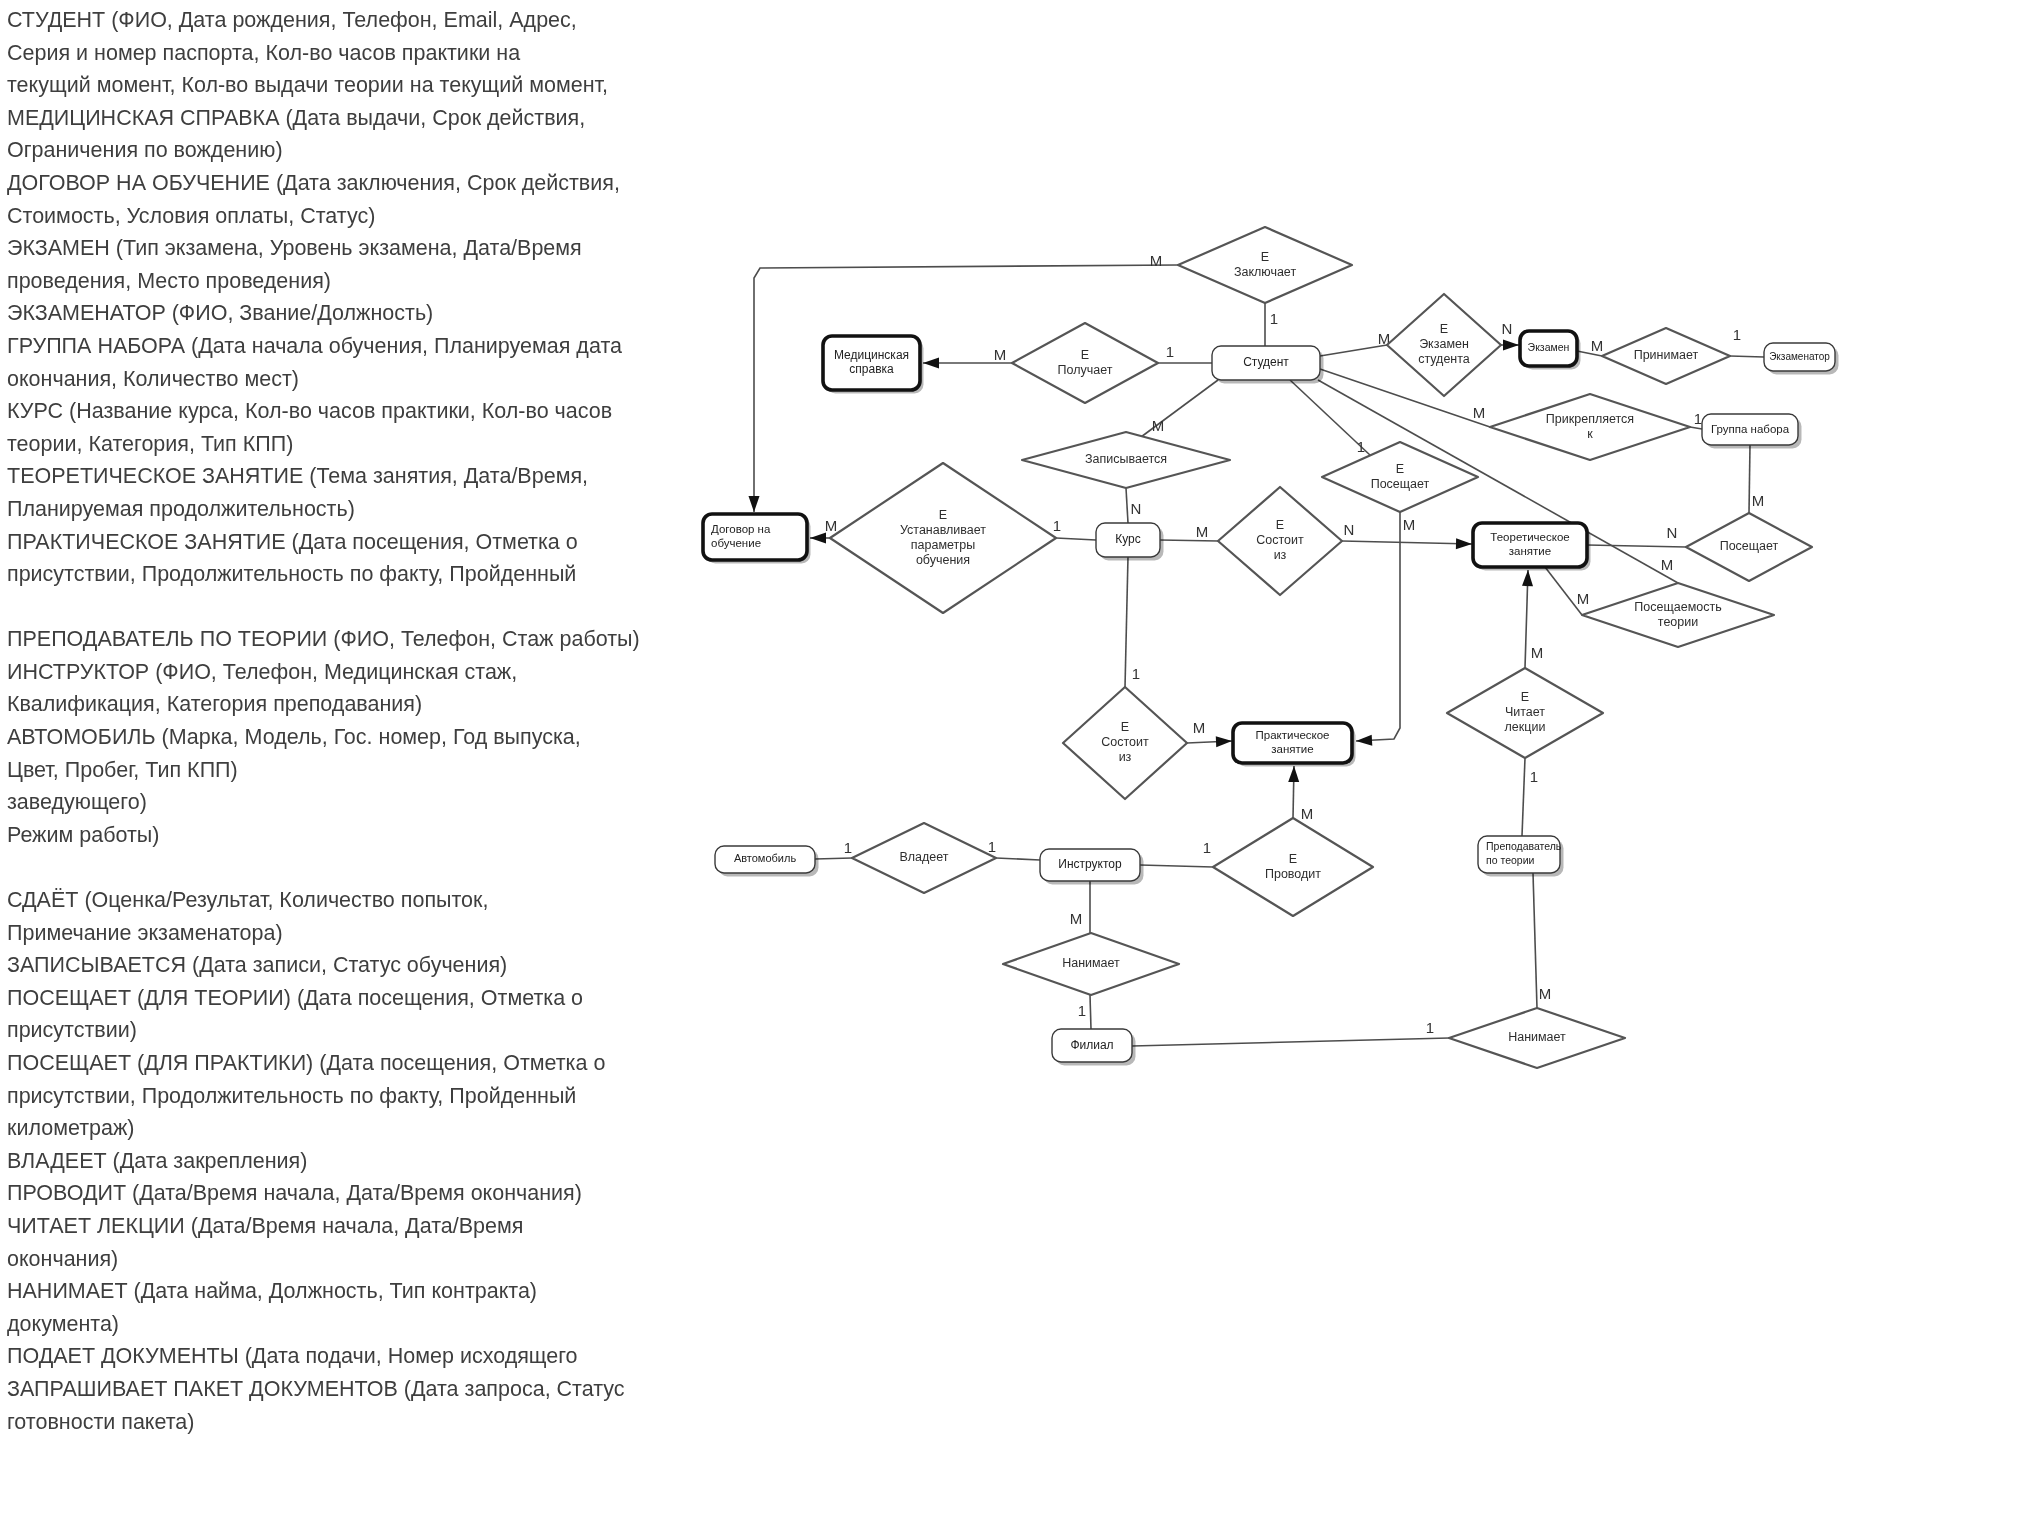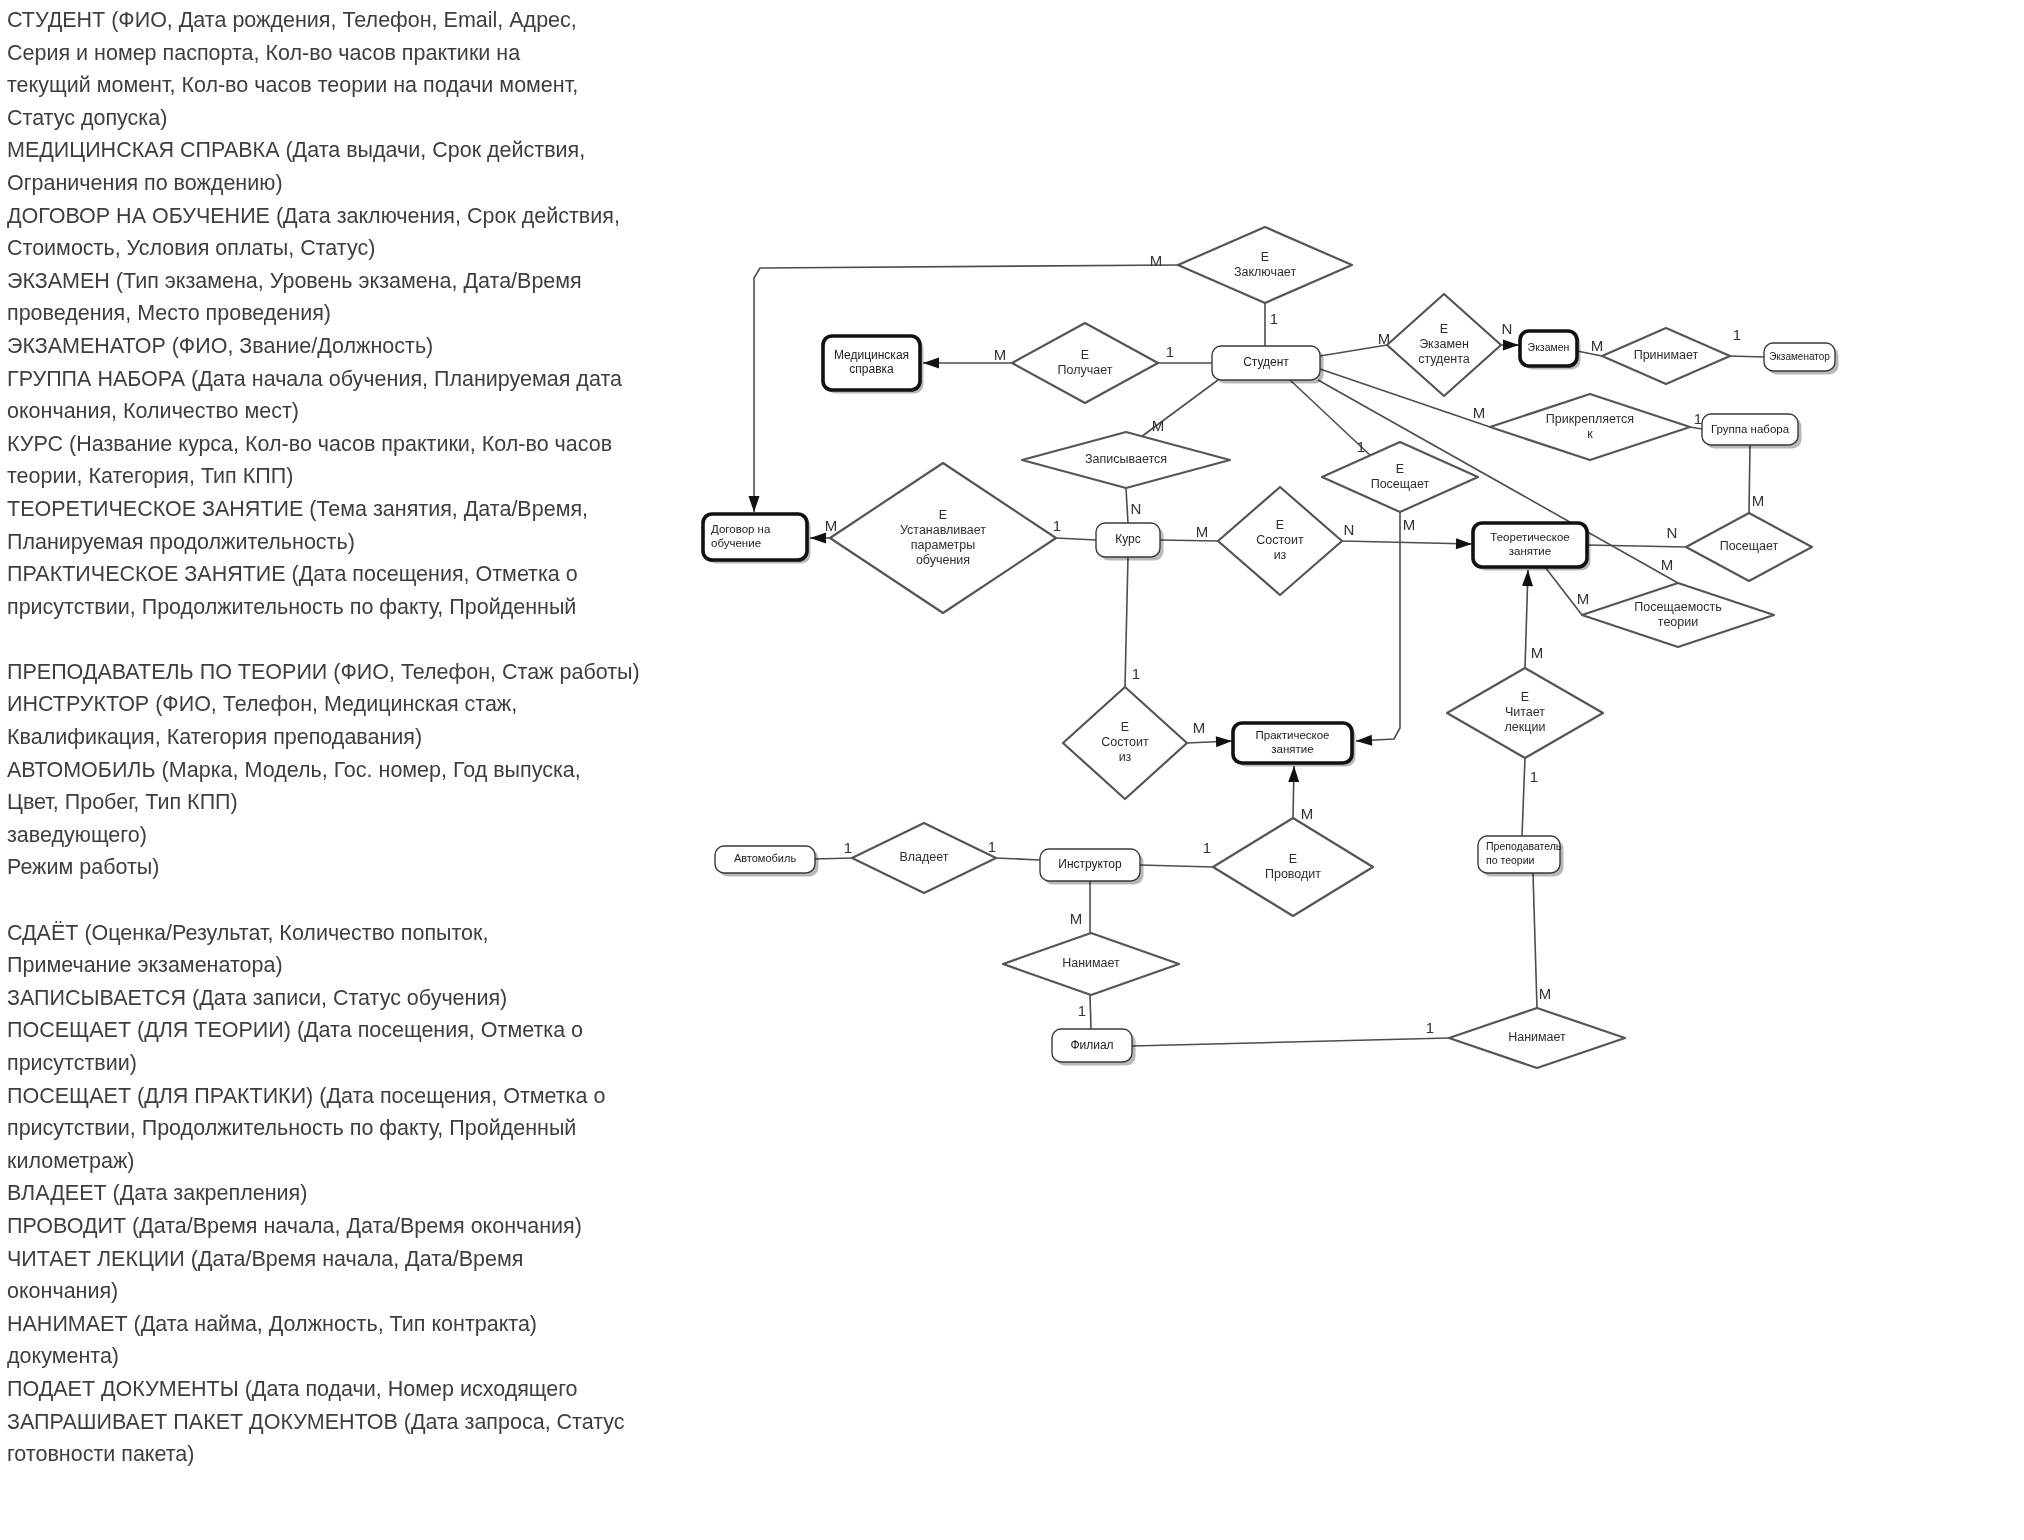--- a/index.html
+++ b/index.html
@@ -11,22 +11,21 @@
   svg{position:absolute;left:0;top:0;}
   svg text{font-family:"Liberation Sans",sans-serif;}
 </style>
 </head>
 <body>
 
 <div class="page">
   <div class="attr-list" id="attr-list">
       <div class="attr-line">СТУДЕНТ (ФИО, Дата рождения, Телефон, Email, Адрес,</div>
       <div class="attr-line">Серия и номер паспорта, Кол-во часов практики на</div>
-      <div class="attr-line">текущий момент, Кол-во часов теории на подачи момент,</div>
-      <div class="attr-line">Статус допуска)</div>
+      <div class="attr-line">текущий момент, Кол-во выдачи теории на текущий момент,</div>
       <div class="attr-line">МЕДИЦИНСКАЯ СПРАВКА (Дата выдачи, Срок действия,</div>
       <div class="attr-line">Ограничения по вождению)</div>
       <div class="attr-line">ДОГОВОР НА ОБУЧЕНИЕ (Дата заключения, Срок действия,</div>
       <div class="attr-line">Стоимость, Условия оплаты, Статус)</div>
       <div class="attr-line">ЭКЗАМЕН (Тип экзамена, Уровень экзамена, Дата/Время</div>
       <div class="attr-line">проведения, Место проведения)</div>
       <div class="attr-line">ЭКЗАМЕНАТОР (ФИО, Звание/Должность)</div>
       <div class="attr-line">ГРУППА НАБОРА (Дата начала обучения, Планируемая дата</div>
       <div class="attr-line">окончания, Количество мест)</div>
       <div class="attr-line">КУРС (Название курса, Кол-во часов практики, Кол-во часов</div>

